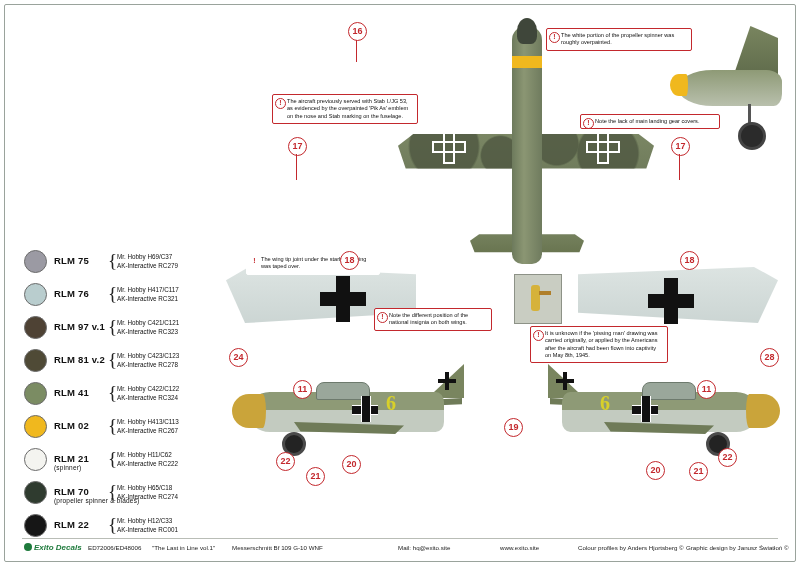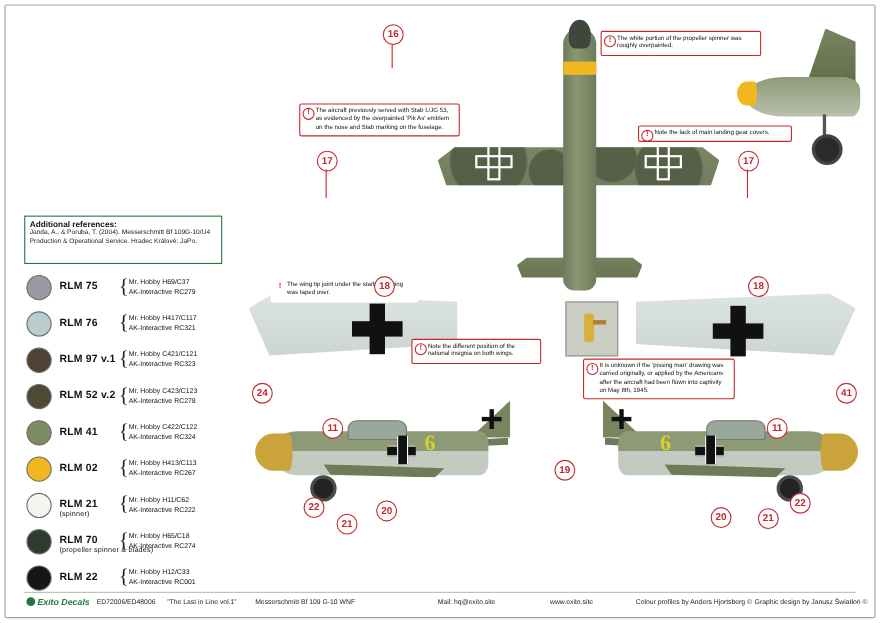--- a/index.html
+++ b/index.html
@@ -217,24 +217,20 @@
   .logo .dot{display:inline-block;width:8px;height:8px;border-radius:50%;background:#1e7a3c;margin-right:2px;vertical-align:-1px;}
   .fitem{position:absolute;top:6px;font-size:6.2px;color:#222;}
 </style>
 </head>
 <body>
 
 <div class="sheet">
   <div class="frame"></div>
 
 
-  <div class="refs">
-    <div class="h">Additional references:</div>
-    <div class="t">Janda, A., &amp; Poruba, T. (2004). Messerschmitt Bf 109G-10/U4 Production &amp; Operational Service. Hradec Králové: JaPo.</div>
-  </div>
 
   <div class="paints">
     <div class="paint-row">
       <div class="swatch" style="background:#9b9aa3"></div>
       <div class="pname"><span>RLM 75</span></div>
       <div class="brace">{</div>
       <div class="pcodes">
         <div>Mr. Hobby H69/C37</div>
         <div>AK-Interactive RC279</div>
       </div>
@@ -252,21 +248,21 @@
       <div class="swatch" style="background:#4e4234"></div>
       <div class="pname"><span>RLM 97 v.1</span></div>
       <div class="brace">{</div>
       <div class="pcodes">
         <div>Mr. Hobby C421/C121</div>
         <div>AK-Interactive RC323</div>
       </div>
     </div>
     <div class="paint-row">
       <div class="swatch" style="background:#4f4a36"></div>
-      <div class="pname"><span>RLM 52 v.2</span></div>
+      <div class="pname"><span>RLM 81 v.2</span></div>
       <div class="brace">{</div>
       <div class="pcodes">
         <div>Mr. Hobby C423/C123</div>
         <div>AK-Interactive RC278</div>
       </div>
     </div>
     <div class="paint-row">
       <div class="swatch" style="background:#7b8c63"></div>
       <div class="pname"><span>RLM 41</span></div>
       <div class="brace">{</div>
@@ -433,21 +429,21 @@
   </div>
 
   <div class="bubble" style="left:348px;top:22px;">16</div>
   <div class="bubble" style="left:288px;top:137px;">17</div>
   <div class="bubble" style="left:671px;top:137px;">17</div>
   <div class="bubble" style="left:340px;top:251px;">18</div>
   <div class="bubble" style="left:680px;top:251px;">18</div>
   <div class="bubble" style="left:229px;top:348px;">24</div>
   <div class="bubble" style="left:293px;top:380px;">11</div>
   <div class="bubble" style="left:697px;top:380px;">11</div>
-  <div class="bubble" style="left:760px;top:348px;">41</div>
+  <div class="bubble" style="left:760px;top:348px;">28</div>
   <div class="bubble" style="left:504px;top:418px;">19</div>
   <div class="bubble" style="left:342px;top:455px;">20</div>
   <div class="bubble" style="left:646px;top:461px;">20</div>
   <div class="bubble" style="left:306px;top:467px;">21</div>
   <div class="bubble" style="left:689px;top:462px;">21</div>
   <div class="bubble" style="left:276px;top:452px;">22</div>
   <div class="bubble" style="left:718px;top:448px;">22</div>
 
   <div class="lead" style="left:356px;top:40px;width:1px;height:22px;background:#c3282d;"></div>
   <div class="lead" style="left:296px;top:154px;width:1px;height:26px;background:#c3282d;"></div>

